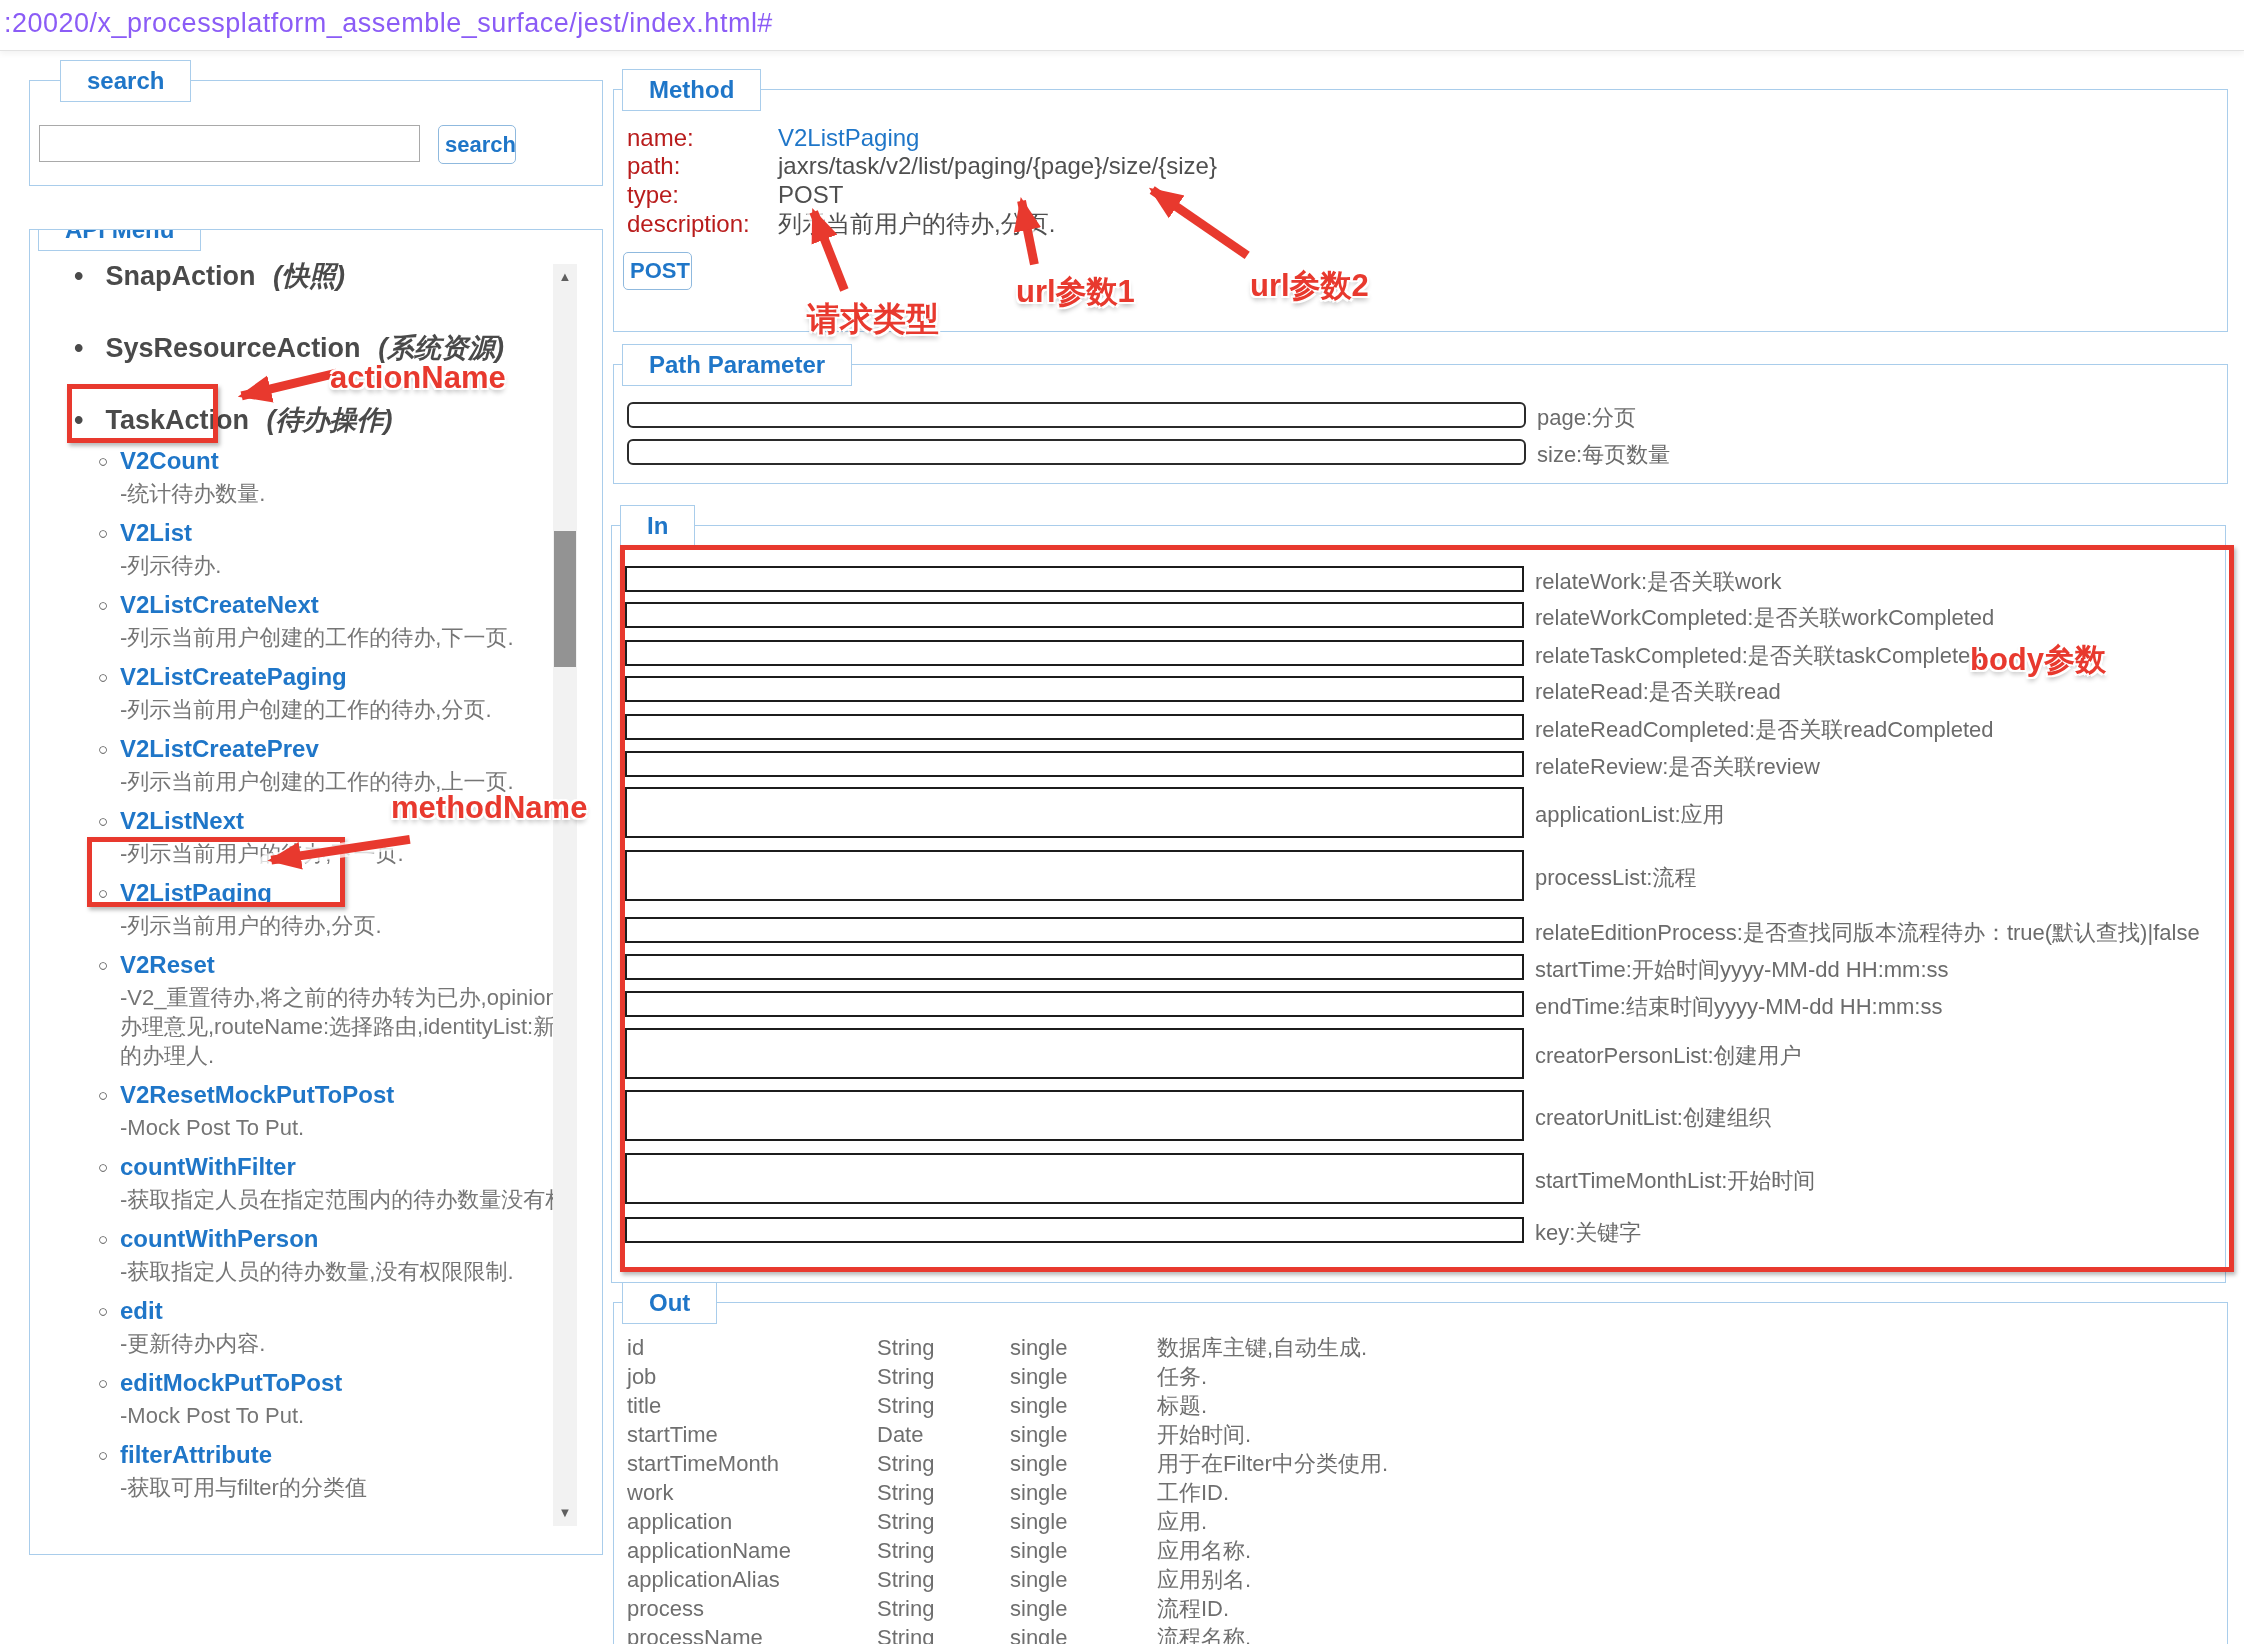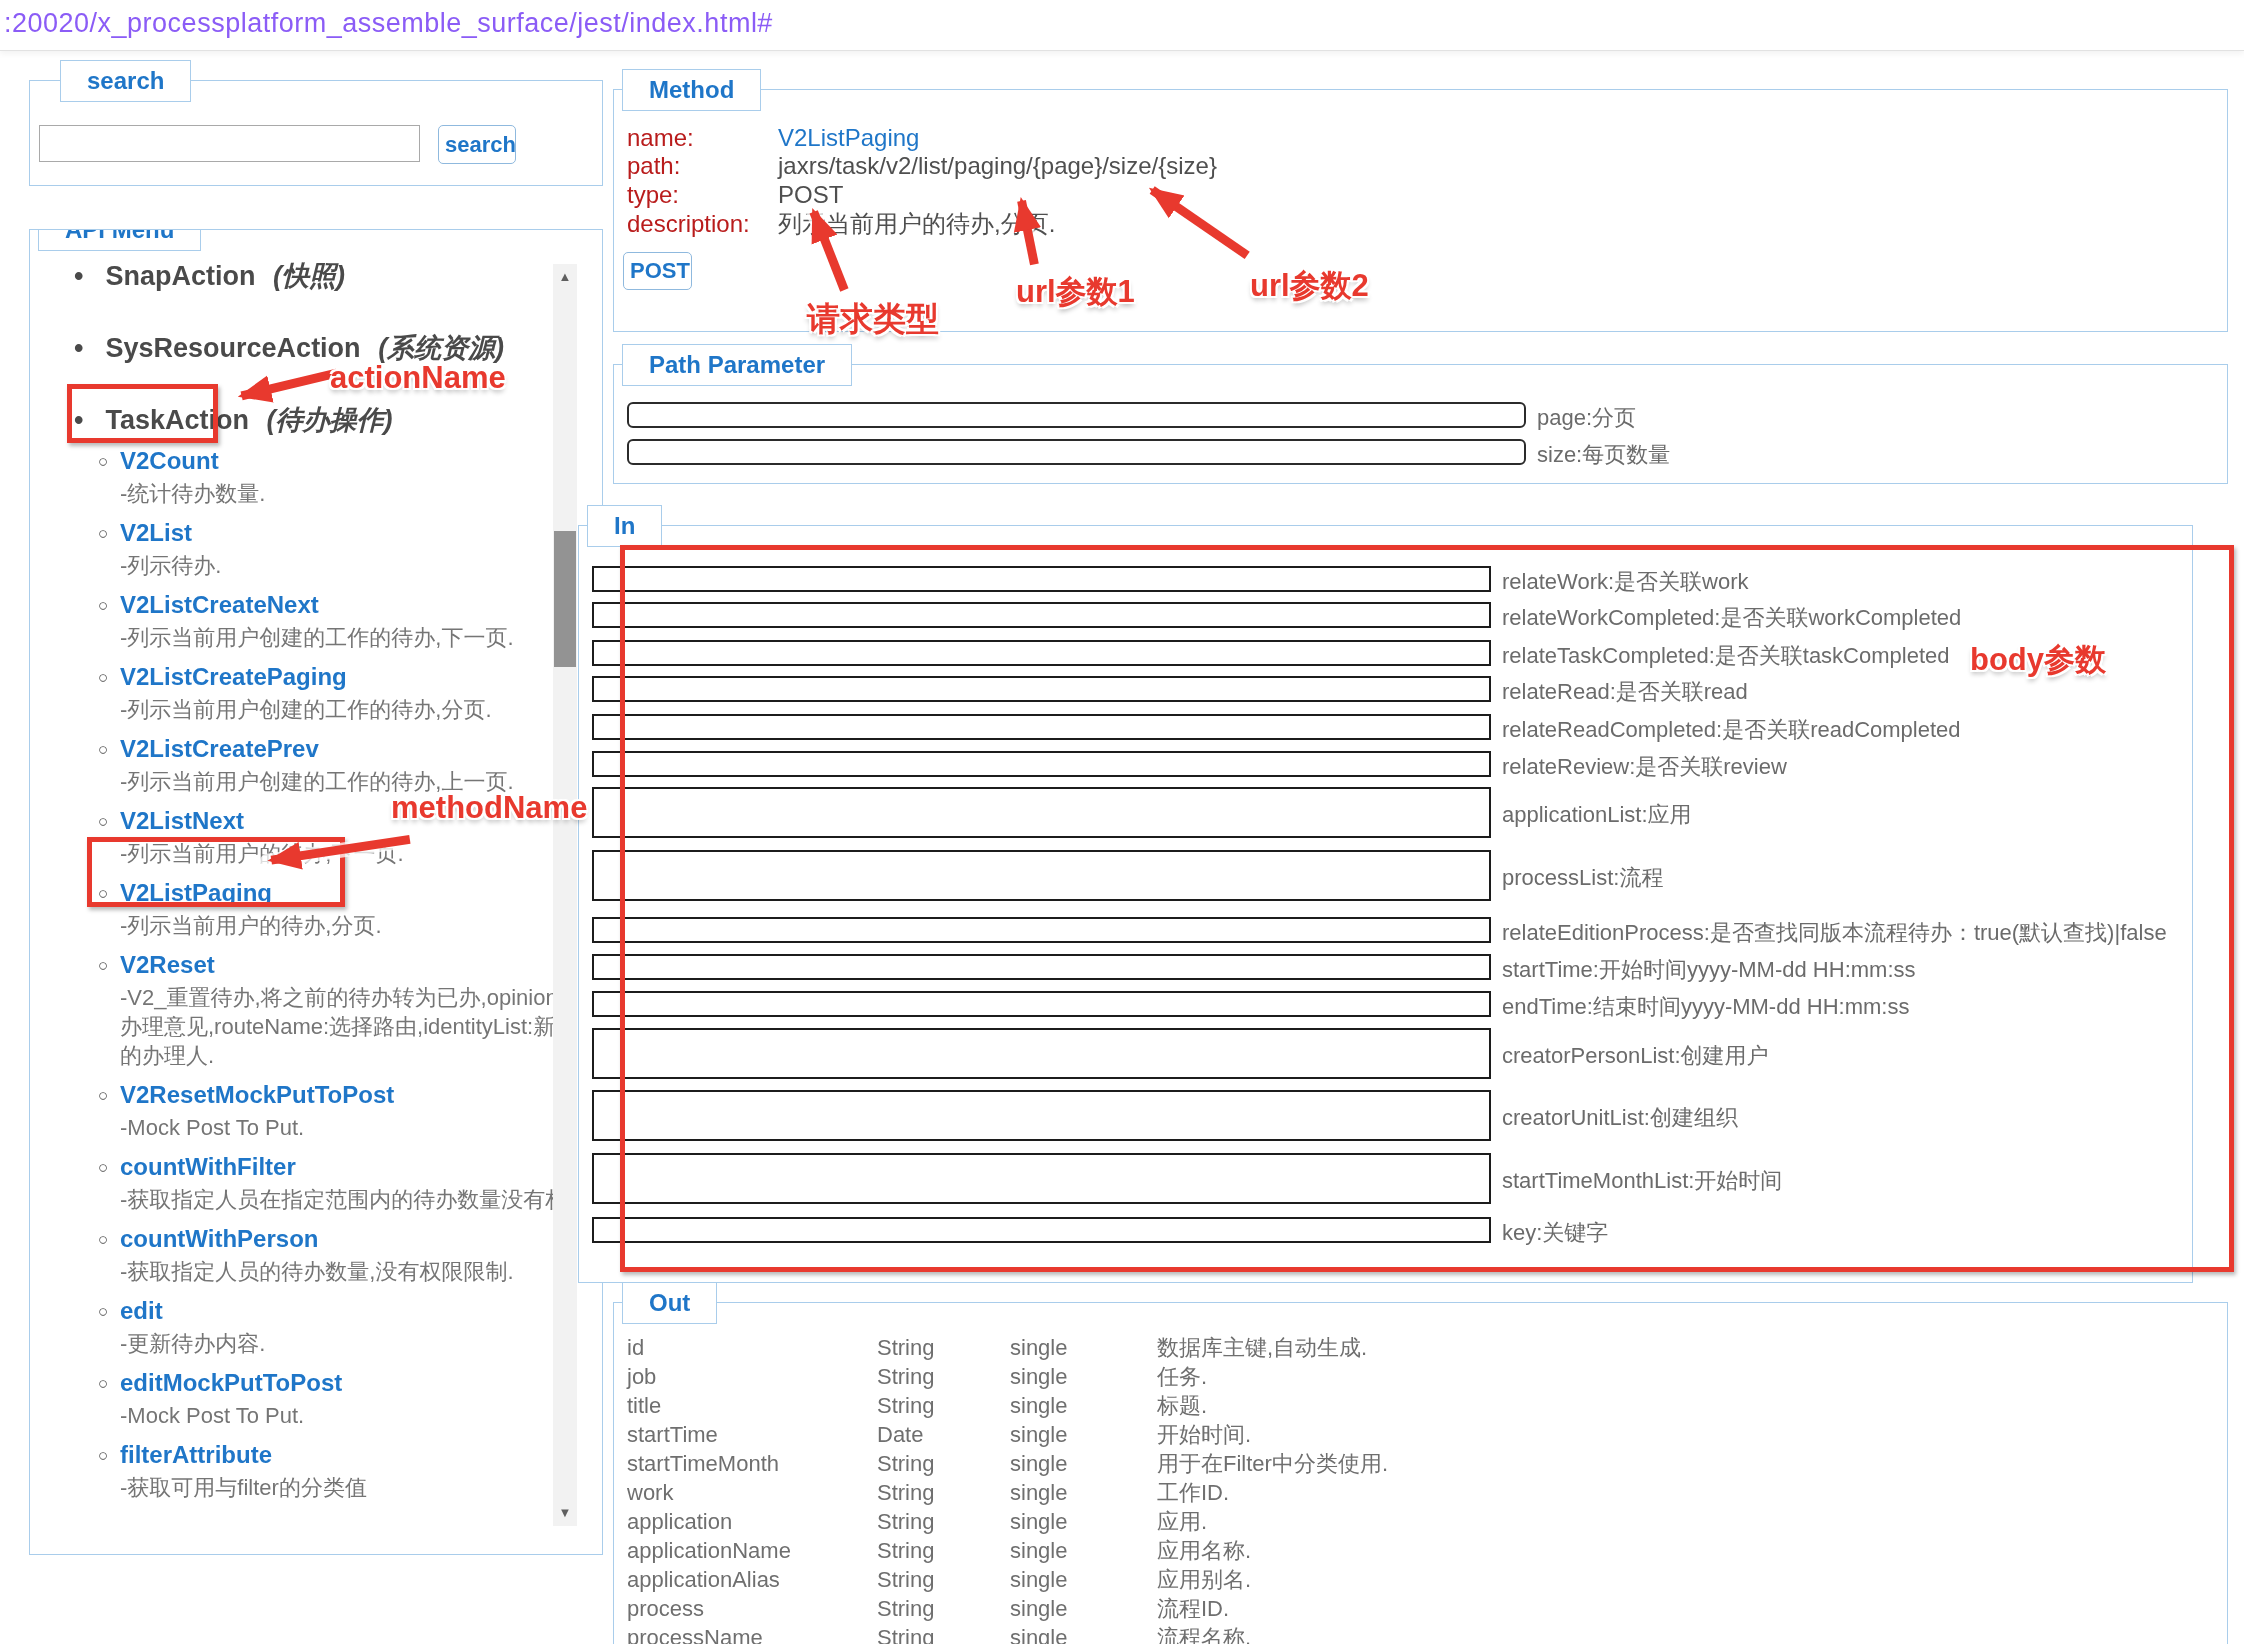--- a/index.html
+++ b/index.html
@@ -59,21 +59,21 @@
   .post-btn{position:absolute;left:9px;top:162px;width:69px;height:38px;}
 
   
   #panel-path{left:613px;top:364px;width:1613px;height:118px;}
   .prow{position:absolute;left:13px;height:28px;width:1584px;}
   .p-input{position:absolute;left:0;top:0;width:899px;height:26px;border:2px solid #2b2b2b;
     border-radius:6px;box-sizing:border-box;background:#fff;font-size:20px;padding:0 6px;}
   .p-label{position:absolute;left:910px;top:1px;font-size:22px;color:#6b6b6b;white-space:nowrap;}
 
   
-  #panel-in{left:578px;top:525px;width:1613px;height:756px;}
+  #panel-in{left:611px;top:525px;width:1613px;height:756px;}
   .irow{position:absolute;left:13px;width:1584px;}
   .i-input{position:absolute;left:0;top:0;width:899px;height:26px;border:2px solid #1c1c1c;
     box-sizing:border-box;background:#fff;font-size:20px;padding:0 6px;}
   .i-area{position:absolute;left:0;top:0;width:899px;height:51px;border:2px solid #1c1c1c;
     box-sizing:border-box;background:#fff;font-size:20px;padding:2px 6px;resize:none;
     font-family:"Liberation Sans","DejaVu Sans",sans-serif;}
   .i-label{position:absolute;left:910px;font-size:22px;color:#6b6b6b;white-space:nowrap;}
 
   
   #panel-out{left:613px;top:1302px;width:1613px;height:396px;border-bottom:none;}

